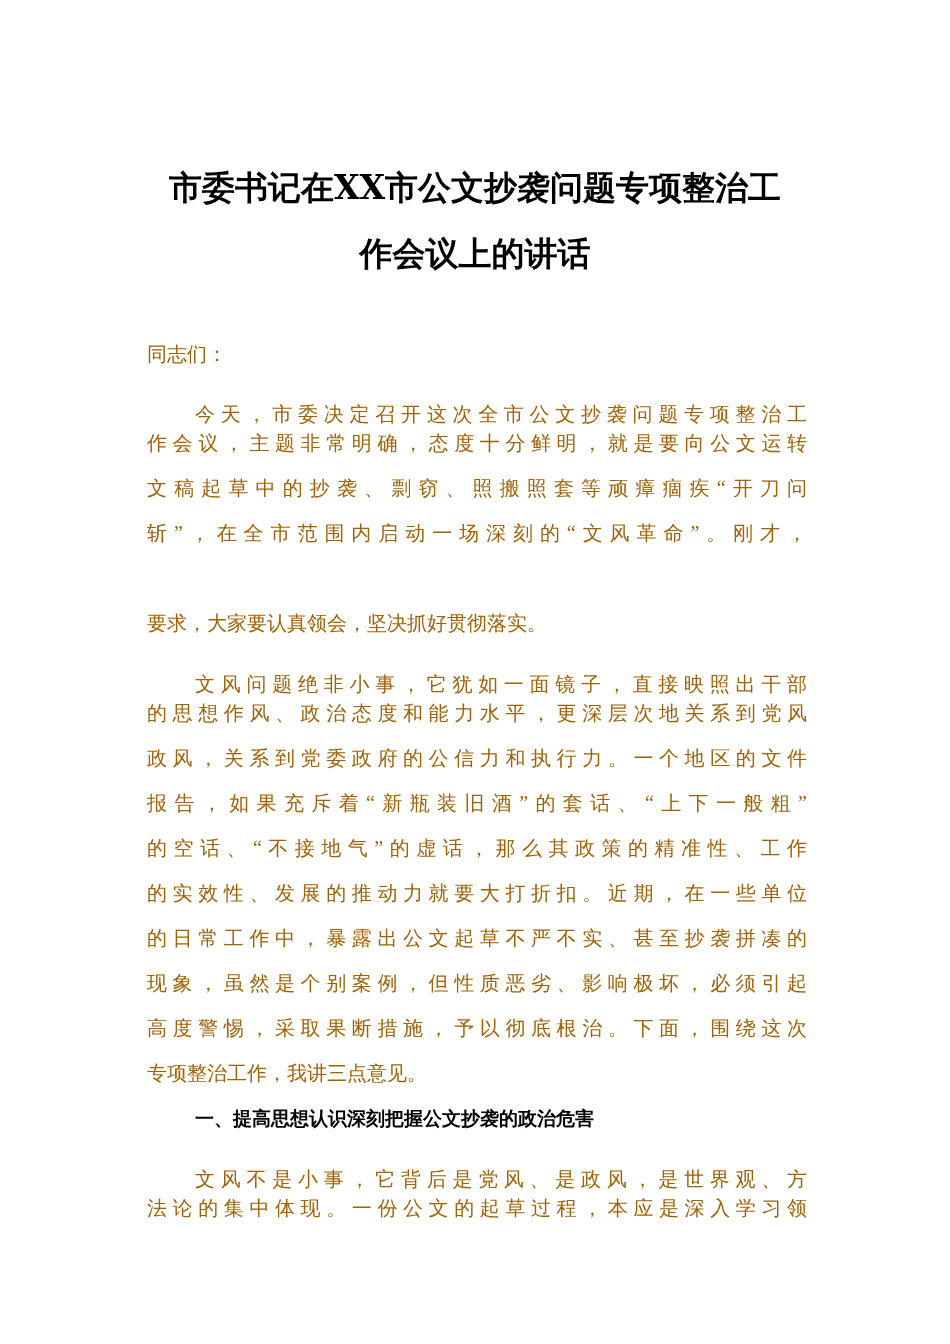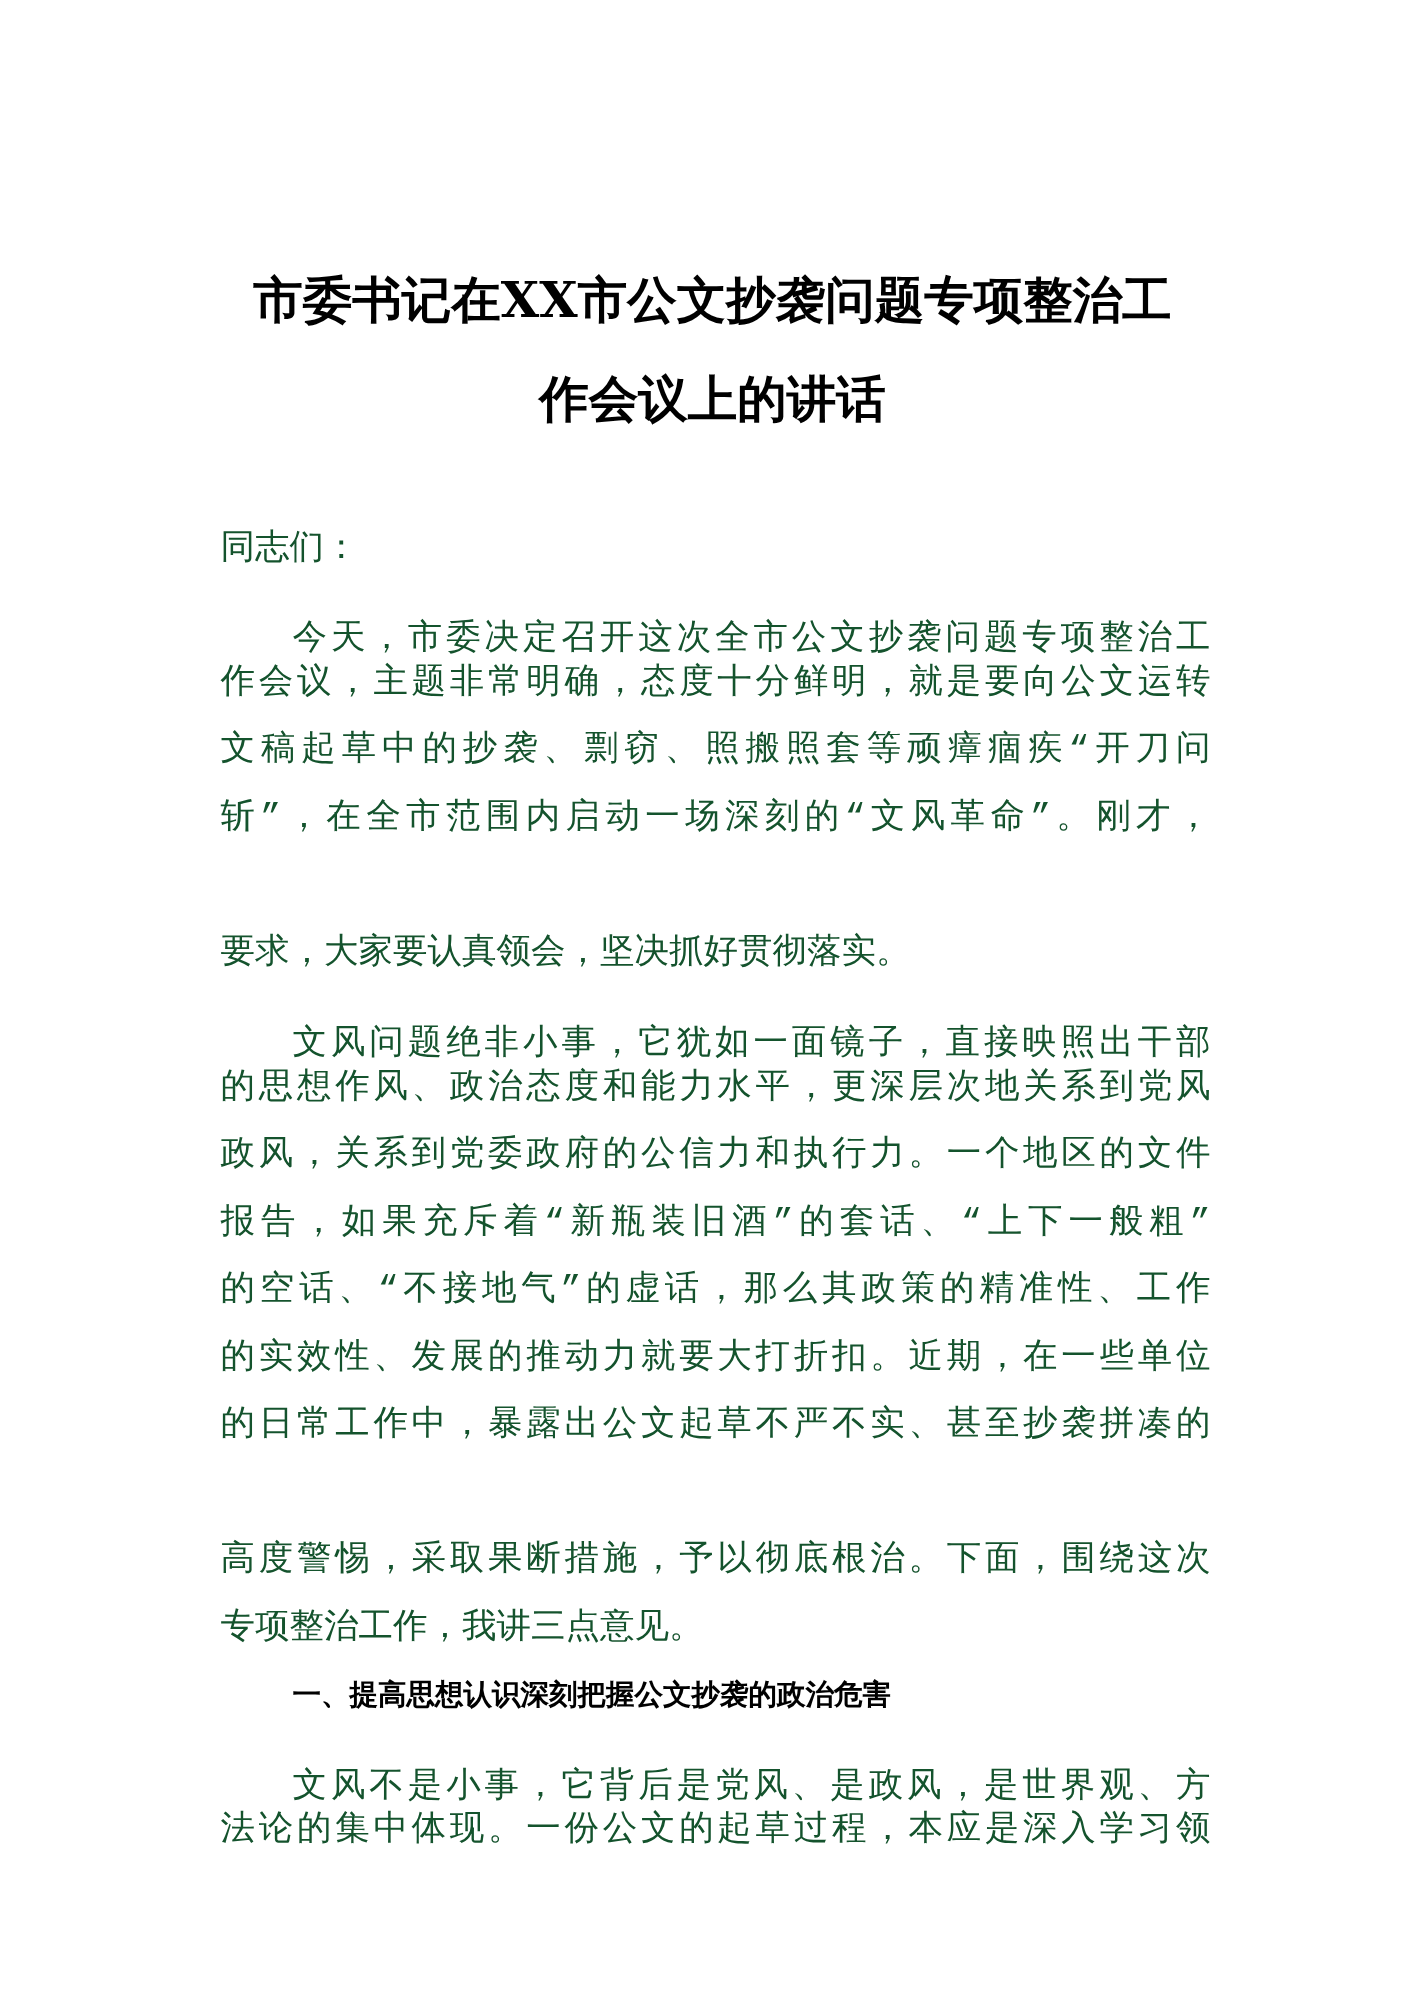--- a/index.html
+++ b/index.html
@@ -9,45 +9,45 @@
     }
     body {
       width: 950px;
       height: 1344px;
       position: relative;
       overflow: hidden;
       color: #111111;
     }
     .page {
       position: absolute;
-      left: 0; top: 12px;
+      left: 0; top: 0;
       width: 950px;
       height: 1235px;
       background: #ffffff;
     }
     .title-line {
       position: absolute;
       left: 0;
       width: 950px;
       text-align: center;
       font-family: "DejaVu Serif", "Liberation Serif", serif;
       font-weight: bold;
       font-size: 33px;
       line-height: 40px;
       color: #000000;
       white-space: nowrap;
     }
     .line {
       position: absolute;
       left: 147px;
       width: 660px;
-      font-family: Liberation Mono, monospace;
-      font-size: 23px;
+      font-family: Liberation Serif, serif;
+      font-size: 20px;
       line-height: 30px;
-      color: #14532d;
+      color: #a16207;
       white-space: nowrap;
       text-align: justify;
       text-align-last: justify;
       letter-spacing: 0;
     }
     .line.last {
       text-align-last: left;
     }
     .line.indent {
       left: 195px;
@@ -81,20 +81,21 @@
   <div class="line" style="top:518px;">斩”，在全市范围内启动一场深刻的“文风革命”。刚才，</div>
   <div class="line last" style="top:608px;">要求，大家要认真领会，坚决抓好贯彻落实。</div>
 
   <div class="line indent" style="top:653px;">文风问题绝非小事，它犹如一面镜子，直接映照出干部</div>
   <div class="line" style="top:698px;">的思想作风、政治态度和能力水平，更深层次地关系到党风</div>
   <div class="line" style="top:743px;">政风，关系到党委政府的公信力和执行力。一个地区的文件</div>
   <div class="line" style="top:788px;">报告，如果充斥着“新瓶装旧酒”的套话、“上下一般粗”</div>
   <div class="line" style="top:833px;">的空话、“不接地气”的虚话，那么其政策的精准性、工作</div>
   <div class="line" style="top:878px;">的实效性、发展的推动力就要大打折扣。近期，在一些单位</div>
   <div class="line" style="top:923px;">的日常工作中，暴露出公文起草不严不实、甚至抄袭拼凑的</div>
+  <div class="line" style="top:968px;">现象，虽然是个别案例，但性质恶劣、影响极坏，必须引起</div>
   <div class="line" style="top:1013px;">高度警惕，采取果断措施，予以彻底根治。下面，围绕这次</div>
   <div class="line last" style="top:1058px;">专项整治工作，我讲三点意见。</div>
 
   <div class="heading" style="top:1103px;">一、提高思想认识深刻把握公文抄袭的政治危害</div>
 
   <div class="line indent" style="top:1148px;">文风不是小事，它背后是党风、是政风，是世界观、方</div>
   <div class="line" style="top:1193px;">法论的集中体现。一份公文的起草过程，本应是深入学习领</div>
 
 </div>
 

